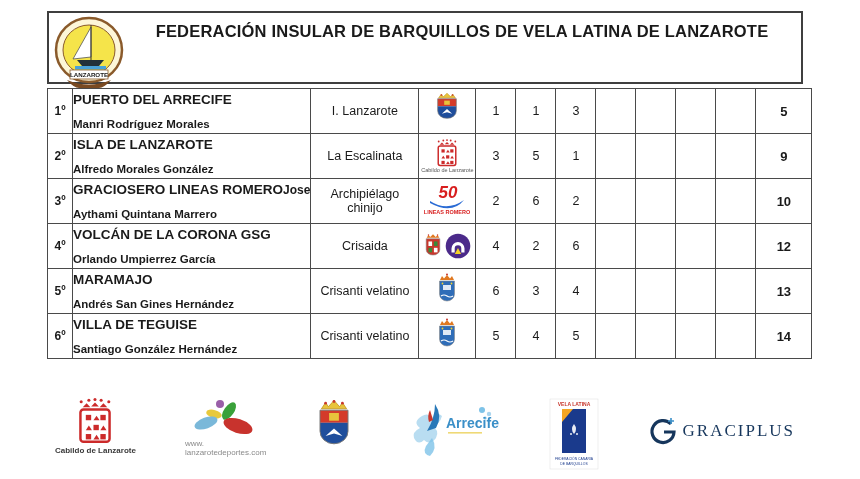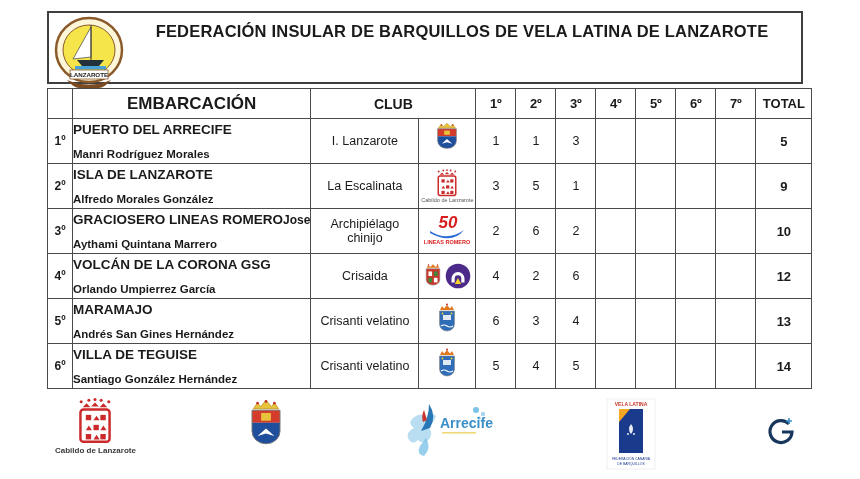--- a/index.html
+++ b/index.html
@@ -79,33 +79,20 @@
       <col class="c-race">
         <col class="c-race">
         <col class="c-race">
         <col class="c-race">
       <col class="c-race">
         <col class="c-race">
         <col class="c-race">
         <col class="c-total">
     </colgroup>
     <tbody>
-        <tr class="hdr">
-      <th></th>
-      <th class="h-emb">EMBARCACIÓN</th>
-      <th class="h-club" colspan="2">CLUB</th>
-      <th class="h-race">1º</th>
-      <th class="h-race">2º</th>
-      <th class="h-race">3º</th>
-      <th class="h-race">4º</th>
-      <th class="h-race">5º</th>
-      <th class="h-race">6º</th>
-      <th class="h-race">7º</th>
-      <th class="h-total">TOTAL</th>
-    </tr>
 
     <tr class="datarow">
       <td class="rank">1º</td>
       <td class="boatcell">
         <div class="boatline">
               <span class="boatname">PUERTO DEL ARRECIFE</span>
               <span class="boatextra"></span>
             </div>
         <div class="skipper">Manri Rodríguez Morales</div>
       </td>
@@ -330,20 +317,31 @@
         <path d="M7 21 l2 -3 2 3 Z" fill="#cc2a2a"></path>
           <rect x="12" y="17.5" width="3.5" height="3.5" fill="#cc2a2a"></rect>
           <path d="M16.5 21 l2 -3 2 3 Z" fill="#cc2a2a"></path>
         <rect x="7" y="23.5" width="3.5" height="3.5" fill="#cc2a2a"></rect>
           <path d="M12 27 l2 -3 2 3 Z" fill="#cc2a2a"></path>
           <rect x="16.5" y="23.5" width="3.5" height="3.5" fill="#cc2a2a"></rect>
       </svg>
       <div class="cab-caption">Cabildo de Lanzarote</div>
     </div>
 
+    <div class="sponsor">
+      <svg width="72" height="42" viewBox="0 0 72 42">
+        <circle cx="31" cy="6" r="4" fill="#9a5fa8"></circle>
+        <ellipse cx="40" cy="13" rx="10" ry="5" transform="rotate(-55 40 13)" fill="#3aa13a"></ellipse>
+        <ellipse cx="25" cy="16" rx="8" ry="4" transform="rotate(15 25 16)" fill="#e8c93c"></ellipse>
+        <ellipse cx="17" cy="25" rx="12" ry="5.5" transform="rotate(-20 17 25)" fill="#7ab8d9"></ellipse>
+        <ellipse cx="49" cy="28" rx="15" ry="7" transform="rotate(18 49 28)" fill="#c8332d"></ellipse>
+      </svg>
+      <div class="dep-text">www.</div>
+      <div class="dep-text">lanzarotedeportes.com</div>
+    </div>
 
     <div class="sponsor">
       <svg width="42" height="58" viewBox="0 0 30 40">
         <path d="M6 7 l3 -4.5 2 3 4 -4.5 4 4.5 2 -3 3 4.5 z" fill="#e8c33c" stroke="#b8860b" stroke-width="0.5"></path>
         <circle cx="9" cy="3" r="1" fill="#c8372d"></circle>
           <circle cx="15" cy="1.8" r="1" fill="#c8372d"></circle>
           <circle cx="21" cy="3" r="1" fill="#c8372d"></circle>
         <path d="M5 8 h20 v9 h-20 Z" fill="#d43b2a"></path>
         <rect x="11.5" y="10" width="7" height="5.5" fill="#e8c33c"></rect>
         <path d="M5 17 h20 v6 a10 9 0 0 1 -20 0 Z" fill="#1f4e9c"></path>
@@ -381,17 +379,18 @@
         <text x="25" y="62" font-size="3.4" text-anchor="middle" fill="#1a3a8c">FEDERACIÓN CANARIA</text>
         <text x="25" y="66.5" font-size="3.4" text-anchor="middle" fill="#1a3a8c">DE BARQUILLOS</text>
       </svg>
     </div>
 
     <div class="graciplus-wrap">
       <svg width="30" height="30" viewBox="0 0 30 30">
         <path d="M24 8 a11 11 0 1 0 3 8 h-10" fill="none" stroke="#16365c" stroke-width="3.2"></path>
         <path d="M24 2 v6 M21 5 h6" stroke="#3a8fc8" stroke-width="1.6"></path>
       </svg>
+      <span class="graciplus-text">GRACIPLUS</span>
     </div>
 
 
   </div>
 </div>
 
 </body></html>

